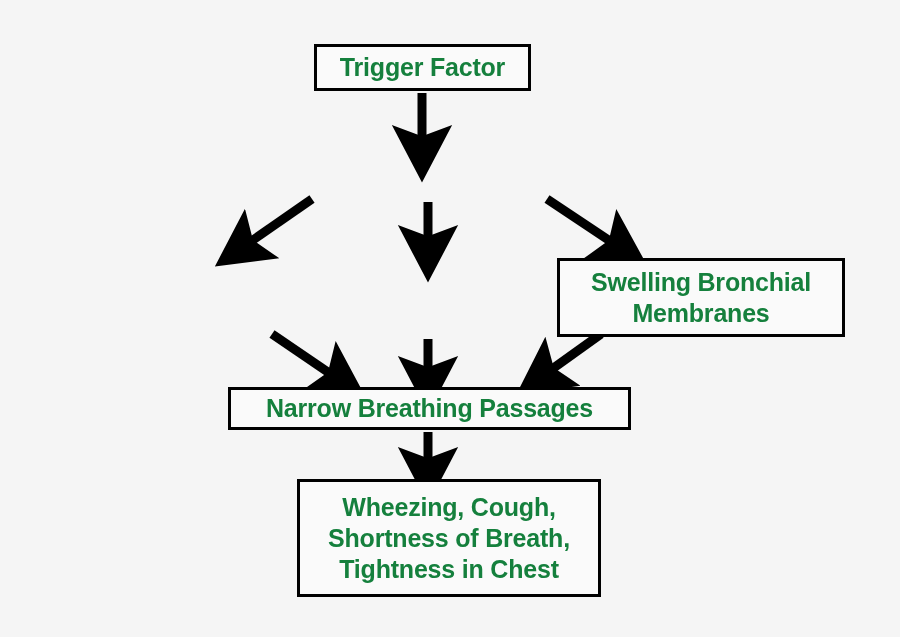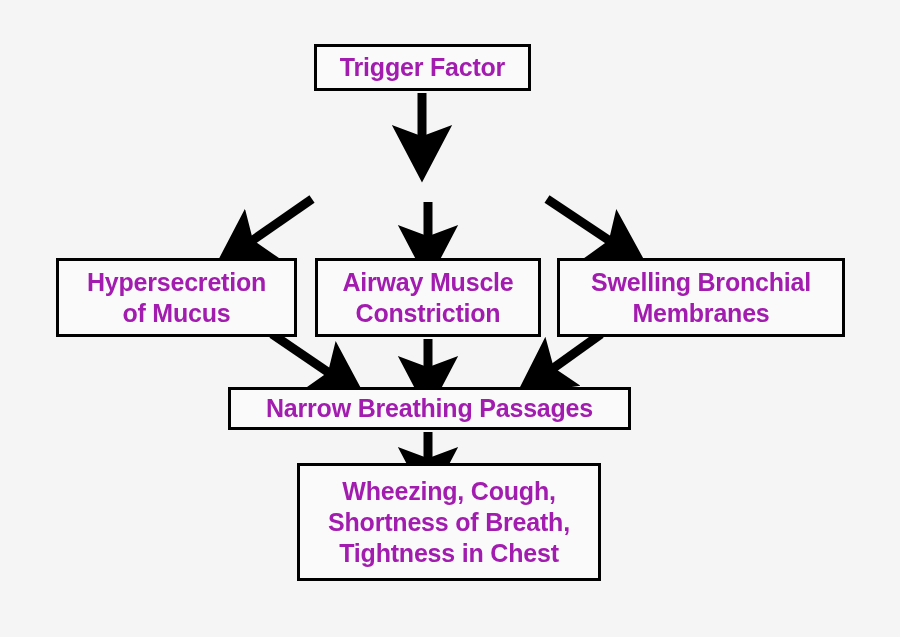--- a/index.html
+++ b/index.html
@@ -24,21 +24,21 @@
     top: 0;
     width: 900px;
     height: 637px;
     pointer-events: none;
   }
   .node {
     position: absolute;
     box-sizing: border-box;
     background: #fafafa;
     border: 3px solid #000000;
-    color: #a21caf;
+    color: #15803d;
     font-weight: bold;
     font-size: 25px;
     line-height: 31px;
     letter-spacing: -0.2px;
     text-align: center;
     display: flex;
     align-items: center;
     justify-content: center;
     z-index: 2;
   }
@@ -48,21 +48,21 @@
     padding: 0 6px;
   }
 
   
   #node-trigger      { left: 314px; top:  44px; width: 217px; height:  47px; }
   #node-inflammation { left: 270px; top: 157px; width: 313px; height:  43px; }
   #node-hypersecret  { left:  56px; top: 258px; width: 241px; height:  79px; }
   #node-constriction { left: 315px; top: 258px; width: 226px; height:  79px; }
   #node-swelling     { left: 557px; top: 258px; width: 288px; height:  79px; align-items: center; }
   #node-narrow       { left: 228px; top: 387px; width: 403px; height:  43px; justify-content: center; }
-  #node-symptoms     { left: 297px; top: 463px; width: 304px; height: 118px; }
+  #node-symptoms     { left: 297px; top: 479px; width: 304px; height: 118px; }
 </style>
 </head>
 <body>
 
 <div id="canvas">
 
   <svg id="arrow-layer" viewBox="0 0 900 637" width="900" height="637" xmlns="http://www.w3.org/2000/svg">
     <defs>
       <marker id="ah" markerWidth="7" markerHeight="7" refX="3.0" refY="3.5" orient="auto" markerUnits="strokeWidth">
         <path d="M 0 0.15 L 6.4 3.5 L 0 6.85 L 1.25 3.5 Z" fill="#000000"></path>
@@ -84,29 +84,21 @@
     <line x1="601" y1="334" x2="541" y2="377" stroke="#000000" stroke-width="9" marker-end="url(#ah)"></line>
 
     <line x1="428" y1="432" x2="428" y2="474" stroke="#000000" stroke-width="9" marker-end="url(#ah)"></line>
   </svg>
 
   <div class="node" id="node-trigger">
     <span class="label">Trigger Factor</span>
   </div>
 
 
-  <div class="node" id="node-hypersecret">
-    <span class="label">Hypersecretion
-of Mucus</span>
-  </div>
 
-  <div class="node" id="node-constriction">
-    <span class="label">Airway Muscle
-Constriction</span>
-  </div>
 
   <div class="node" id="node-swelling">
     <span class="label">Swelling Bronchial
 Membranes</span>
   </div>
 
   <div class="node" id="node-narrow">
     <span class="label">Narrow Breathing Passages</span>
   </div>
 

